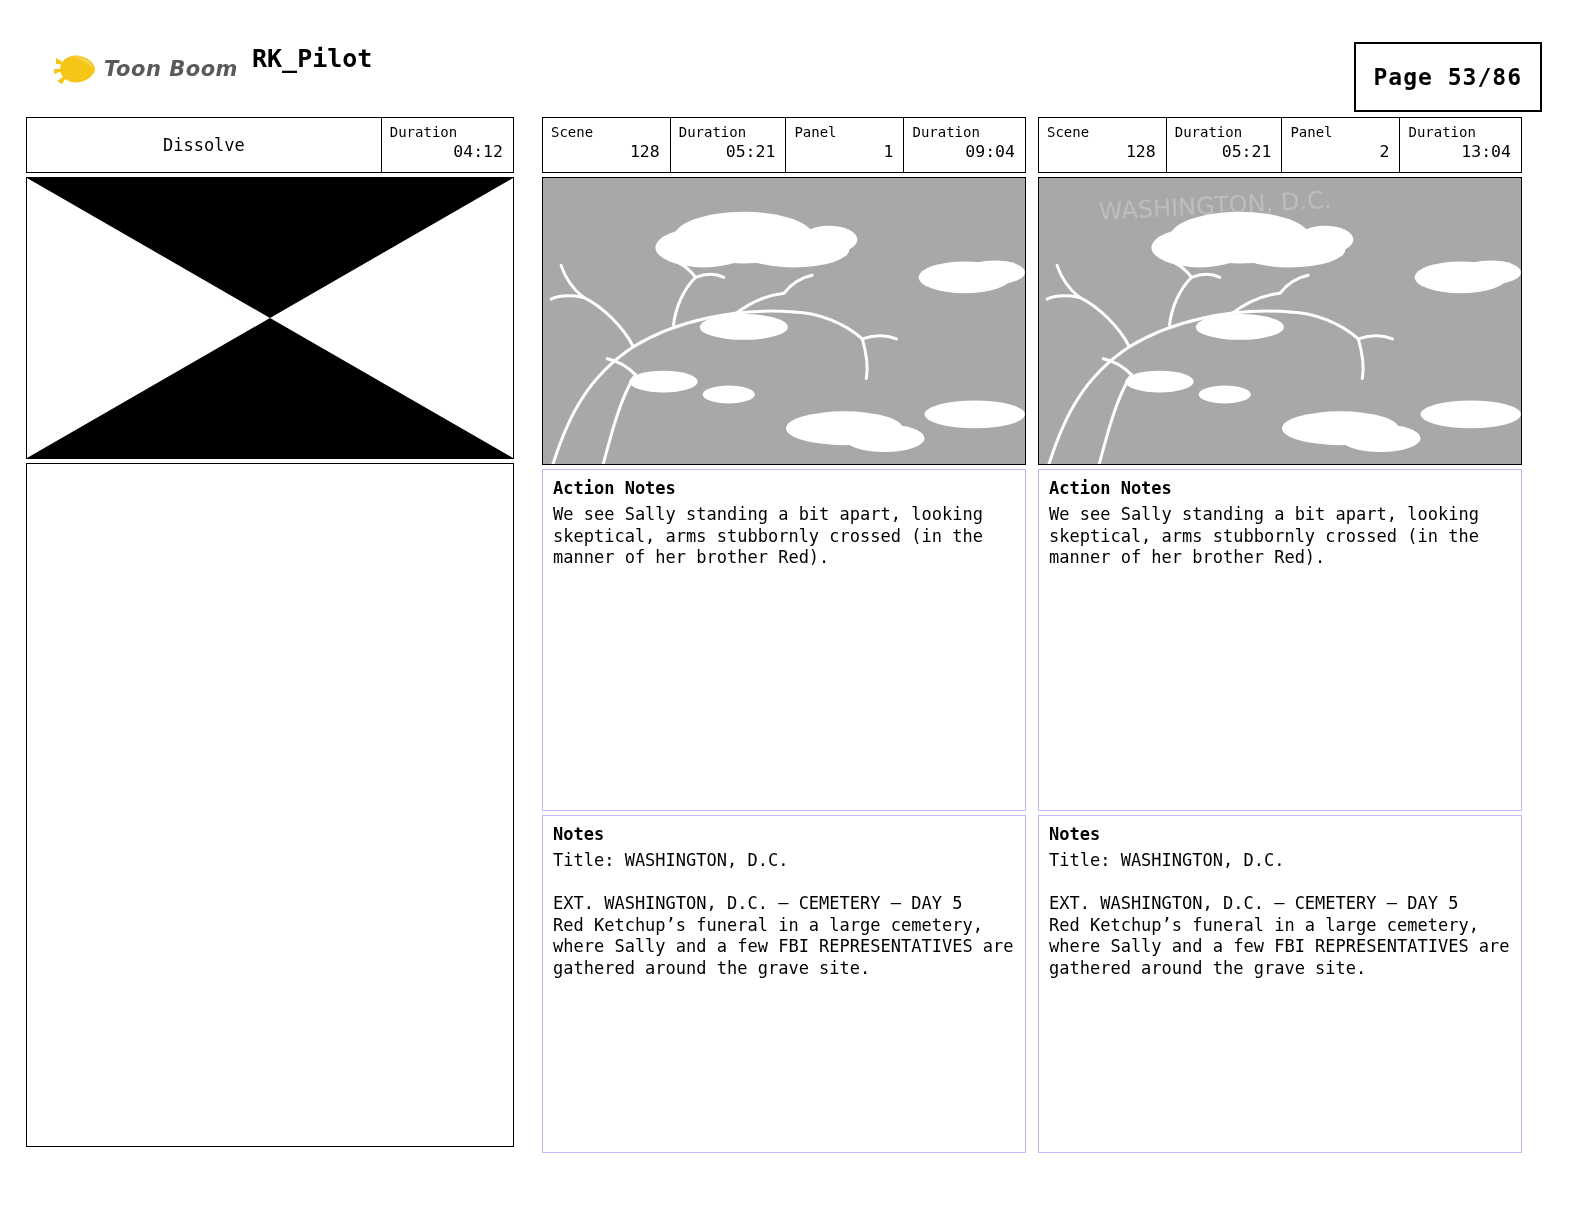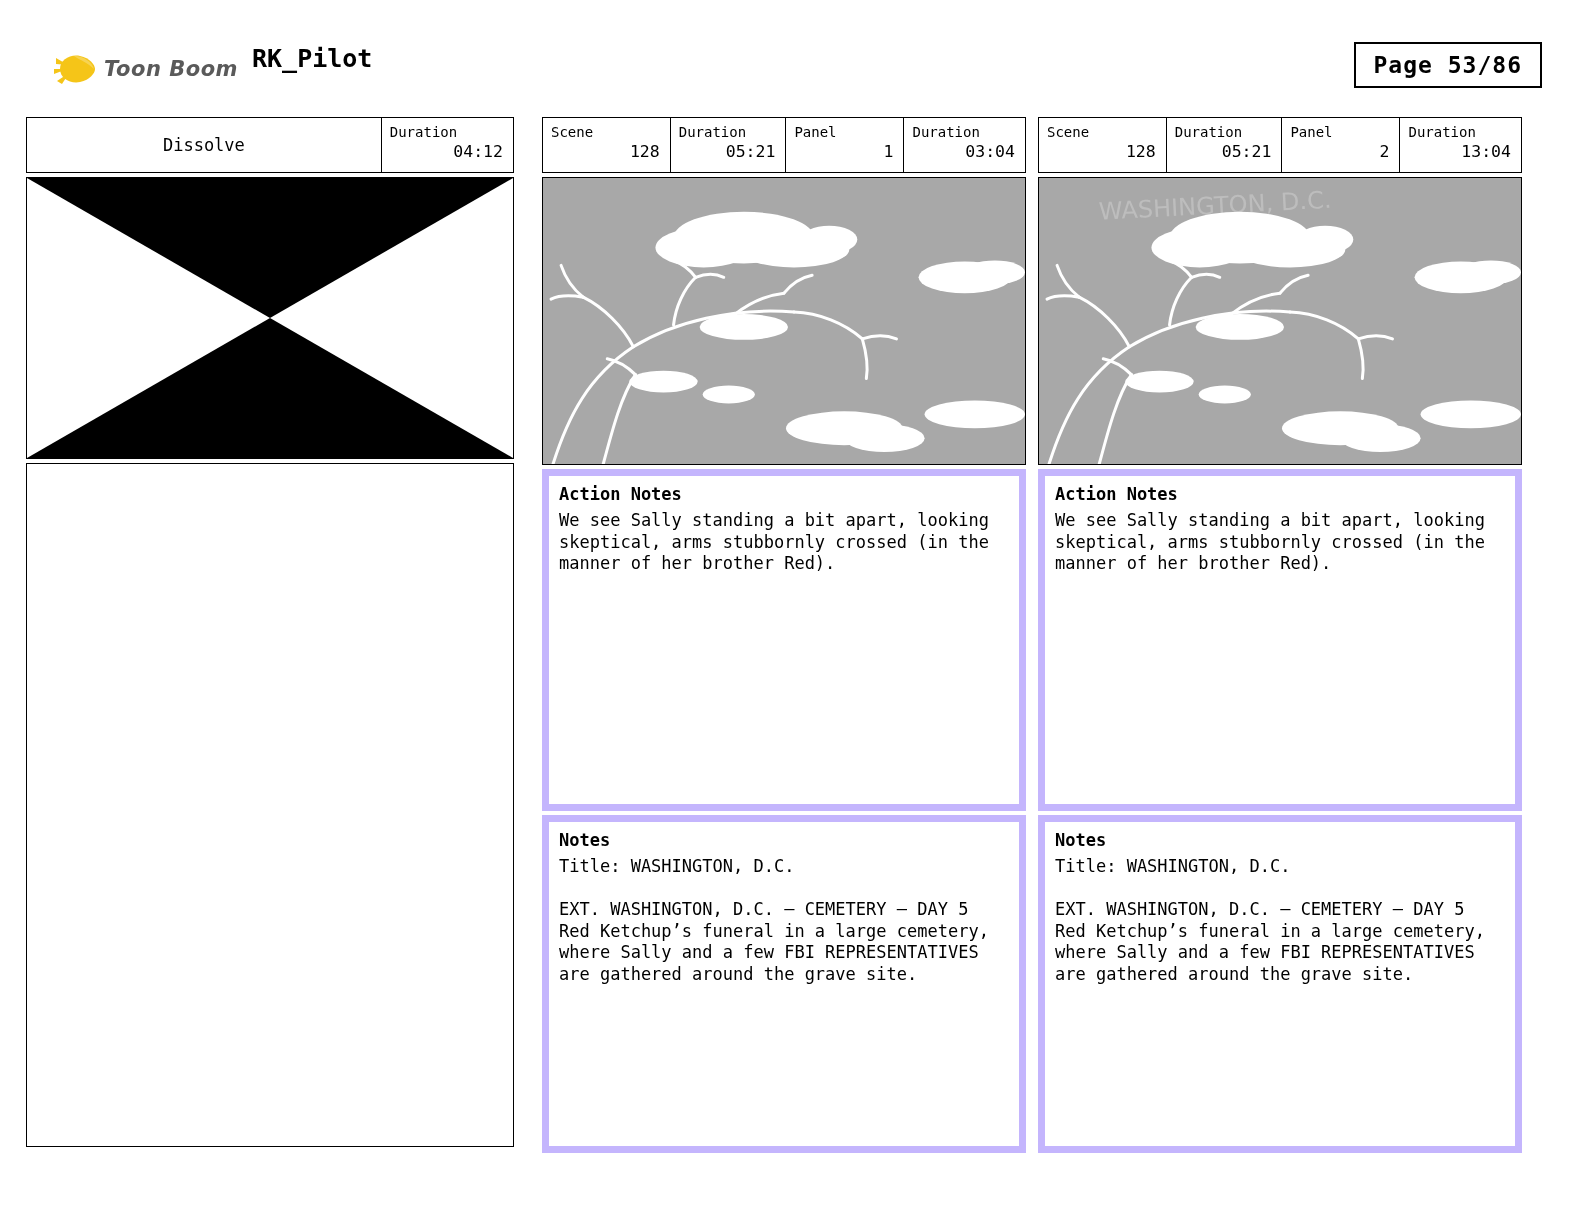--- a/index.html
+++ b/index.html
@@ -59,21 +59,21 @@
     font-size: 25px;
     font-weight: bold;
     letter-spacing: 0px;
     text-align: center;
   }
   .page-box {
     position: absolute;
     right: 0;
     top: 2px;
     border: 2px solid #000;
-    padding: 8px 18px;
+    padding: 20px 18px;
     font-size: 23px;
     font-weight: bold;
     letter-spacing: 1px;
     margin-left: 21px;
   }
 
   
   .col {
     position: absolute;
     top: 117px;
@@ -129,21 +129,21 @@
     height: 282px;
     overflow: hidden;
     position: relative;
     background: #fff;
   }
   .framebox.thumb { height: 288px; }
   .framebox svg { display: block; width: 100%; height: 100%; }
 
   
   .notes-box {
-    border: 7px solid #c4b5fd;
+    border: 1px solid #c4b5fd;
     box-sizing: border-box;
     margin-top: 4px;
     padding: 8px 10px 10px 10px;
   }
   .notes-head {
     font-size: 17px;
     font-weight: bold;
     margin-bottom: 6px;
   }
   .notes-body {
@@ -213,21 +213,21 @@
       <div class="infocell c-dur">
         <div class="lbl">Duration</div>
         <div class="val">05:21</div>
       </div>
       <div class="infocell c-panel">
         <div class="lbl">Panel</div>
         <div class="val">1</div>
       </div>
       <div class="infocell c-dur2">
         <div class="lbl">Duration</div>
-        <div class="val">03:04</div>
+        <div class="val">09:04</div>
       </div>
     </div>
 
     <div class="framebox thumb">
       <svg viewBox="0 0 480 288" preserveAspectRatio="none">
         <rect x="0" y="0" width="480" height="288" fill="#a8a8a8"></rect>
 
         <ellipse cx="200" cy="60" rx="70" ry="26" fill="#ffffff"></ellipse>
         <ellipse cx="160" cy="70" rx="48" ry="20" fill="#ffffff"></ellipse>
         <ellipse cx="250" cy="72" rx="55" ry="18" fill="#ffffff"></ellipse>

